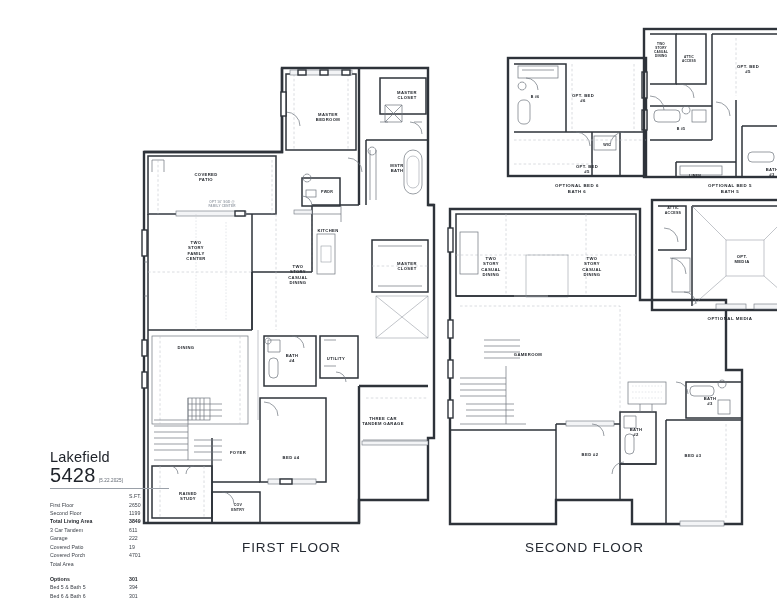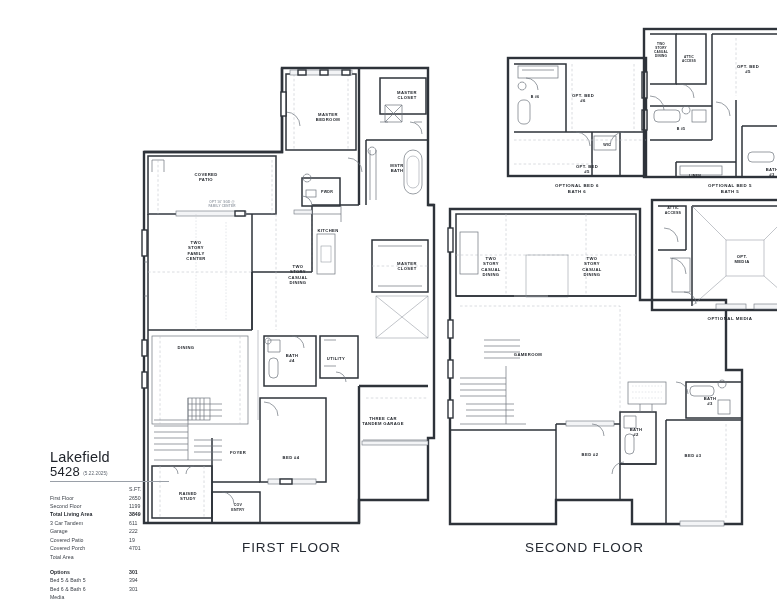--- a/index.html
+++ b/index.html
@@ -11,21 +11,21 @@
   }
   #sheet{position:absolute;left:0;top:0;width:777px;height:520px;margin-left:36px;}
   svg#plan{position:absolute;left:0;top:0;width:777px;height:600px;display:block;}
 
   
   .legend{position:absolute;left:14px;top:450px;width:132px;}
   .legend .plan-name{
     font-size:14.5px;letter-spacing:.2px;color:#20242b;line-height:1.05;font-weight:400;
   }
   .legend .plan-num-row{display:flex;align-items:flex-end;gap:3px;line-height:1;}
-  .legend .plan-num{font-size:13px;font-weight:400;color:#20242b;letter-spacing:.3px;}
+  .legend .plan-num{font-size:20px;font-weight:400;color:#20242b;letter-spacing:.3px;}
   .legend .plan-date{font-size:4.6px;color:#5d646e;letter-spacing:.1px;padding-bottom:2px;}
   .legend .rule{height:1px;background:#9aa0a8;margin:3px 0 3px 0;width:119px;}
   .legend table{border-collapse:collapse;width:119px;}
   .legend td{font-size:5.2px;color:#3a3f47;padding:0;line-height:1.62;letter-spacing:.05px;white-space:nowrap;}
   .legend td.val{text-align:left;width:40px;padding-left:6px;}
   .legend tr.total td{font-weight:bold;color:#1d2127;}
   .legend .sfthdr td{font-size:5.2px;color:#3a3f47;}
   .legend .opthdr td{font-weight:bold;padding-top:7px;color:#1d2127;}
 
   

